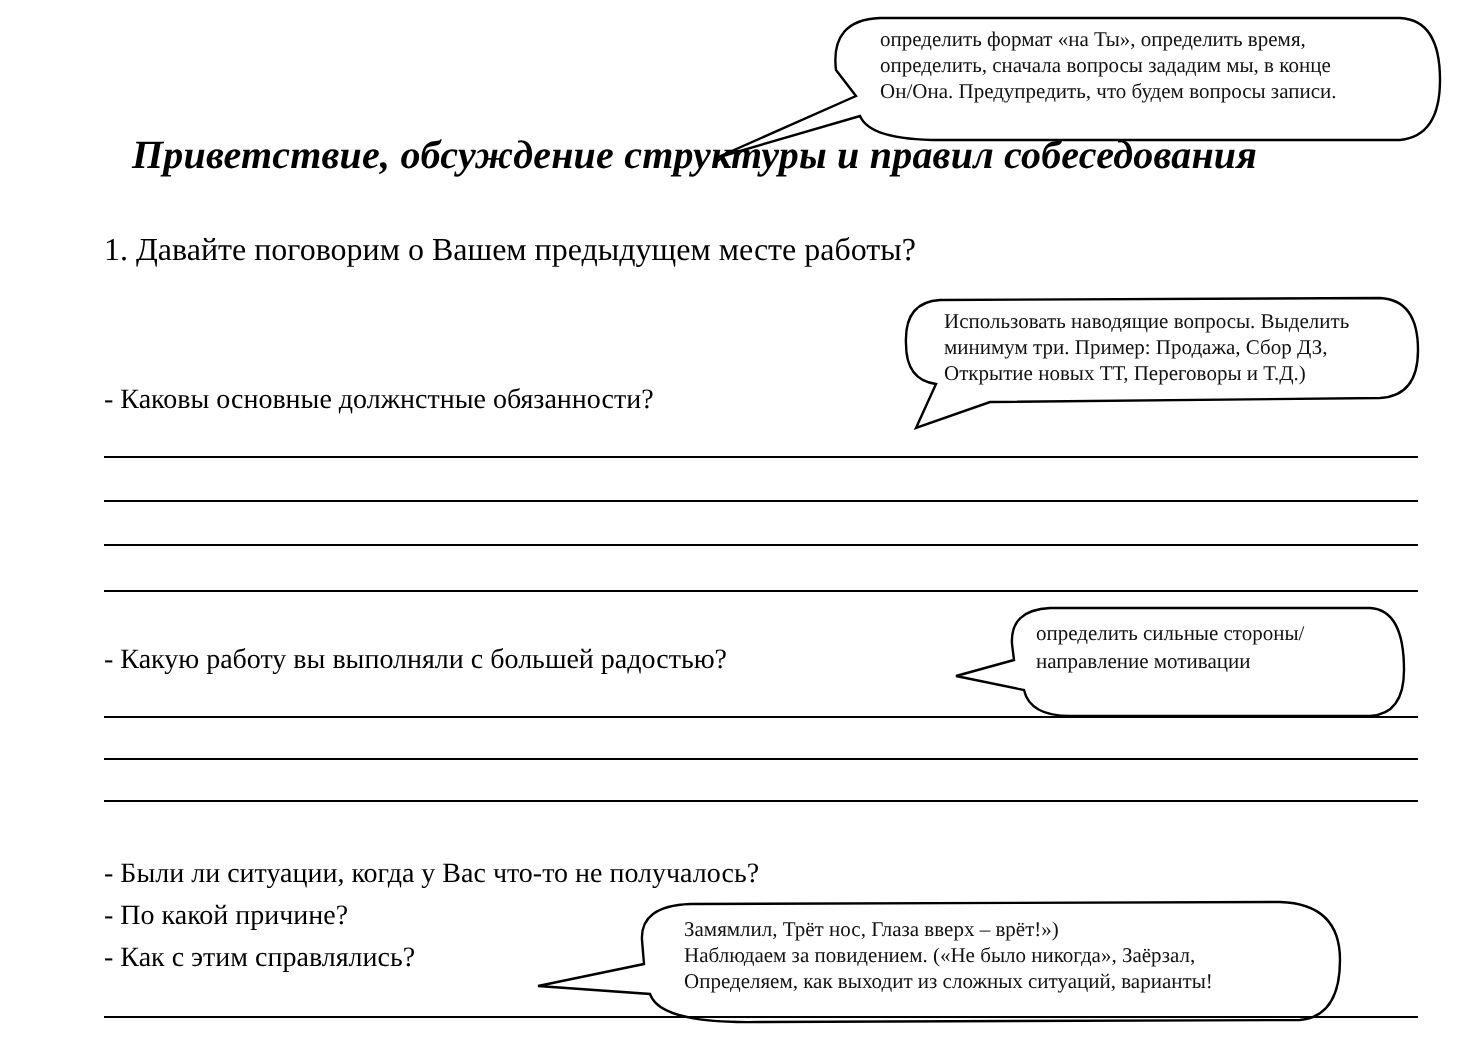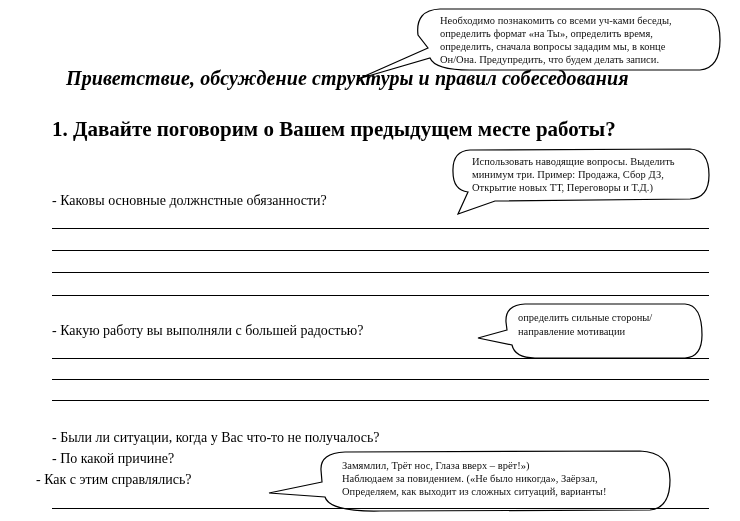--- a/index.html
+++ b/index.html
@@ -1,45 +1,44 @@
 <!DOCTYPE html>
 <html><head>
   <meta charset="utf-8">
   <style>
     html, body { margin: 0; padding: 0; background: #ffffff; }
     body { width: 740px; height: 521px; position: relative; overflow: hidden;
            font-family: "Liberation Serif", "DejaVu Serif", serif; color: #000; }
     .abs { position: absolute; }
     .section-title { left: 66px; top: 67px; font-size: 20px; font-weight: bold; font-style: italic;
                      white-space: nowrap; letter-spacing: 0.1px; text-align: right; }
-    .question-heading { left: 52px; top: 117px; font-size: 21px; font-weight: bold; white-space: nowrap; text-align: center; }
+    .question-heading { left: 52px; top: 117px; font-size: 16px; font-weight: normal; white-space: nowrap; text-align: center; }
     .q { font-size: 14px; white-space: nowrap; line-height: 21px; }
     .answer-line { height: 0; border-top: 1.4px solid #000; left: 52px; }
     svg.bubbles { position: absolute; left: 0; top: 0; width: 740px; height: 521px; pointer-events: none; }
     .note { font-size: 10.5px; line-height: 13px; white-space: nowrap; color: #111; }
   </style>
 </head>
 <body>
 
 <svg class="bubbles" viewBox="0 0 740 521">
 
   <path d="M428,48 L358,79 L430,58 Q435,70 470,70 L700,70 Q720,68 720,40 Q720,10 700,9 L440,9 Q415,10 418,35 Z" fill="#fff" stroke="#000" stroke-width="1.2"></path>
 
   <path d="M468,192 L458,214 L495,201 L690,199 Q709,198 709,175 Q709,150 690,149 L470,150 Q452,151 453,172 Q453,190 468,192 Z" fill="#fff" stroke="#000" stroke-width="1.2"></path>
 
   <path d="M507,330 L478,338 L512,345 Q515,358 535,358 L685,358 Q702,357 702,335 Q702,305 685,304 L525,304 Q505,305 506,322 Z" fill="#fff" stroke="#000" stroke-width="1.2"></path>
 
   <path d="M322,482 L269,493 L325,497 Q330,512 380,511 L650,510 Q670,508 670,480 Q670,452 640,451 L345,452 Q320,453 321,470 Z" fill="#fff" stroke="#000" stroke-width="1.2"></path>
 </svg>
 
 <div class="abs note" style="left:440px; top:14px;">
-  <div>Необходимо познакомить со всеми уч-ками беседы,</div>
   <div>определить формат «на Ты», определить время,</div>
   <div>определить, сначала вопросы зададим мы, в конце</div>
-  <div>Он/Она. Предупредить, что будем делать записи.</div>
+  <div>Он/Она. Предупредить, что будем вопросы записи.</div>
 </div>
 
 <div class="abs note" style="left:472px; top:155px;">
   <div>Использовать наводящие вопросы. Выделить</div>
   <div>минимум три. Пример: Продажа, Сбор ДЗ,</div>
   <div>Открытие новых ТТ, Переговоры и Т.Д.)</div>
 </div>
 
 <div class="abs note" style="left:518px; top:311px; line-height:14px;">
   <div>определить сильные стороны/</div>
@@ -61,14 +60,14 @@
 <div class="abs answer-line" style="top:272px; width:657px;"></div>
 <div class="abs answer-line" style="top:295px; width:657px;"></div>
 
 <div class="abs q" style="left:52px; top:320px;">- Какую работу вы выполняли с большей радостью?</div>
 <div class="abs answer-line" style="top:358px; width:657px;"></div>
 <div class="abs answer-line" style="top:379px; width:657px;"></div>
 <div class="abs answer-line" style="top:400px; width:657px;"></div>
 
 <div class="abs q" style="left:52px; top:427px;">- Были ли ситуации, когда у Вас что-то не получалось?</div>
 <div class="abs q" style="left:52px; top:448px;">- По какой причине?</div>
-<div class="abs q" style="left:36px; top:469px;">- Как с этим справлялись?</div>
+<div class="abs q" style="left:52px; top:469px;">- Как с этим справлялись?</div>
 <div class="abs answer-line" style="top:508px; width:657px;"></div>
 
 </body></html>

